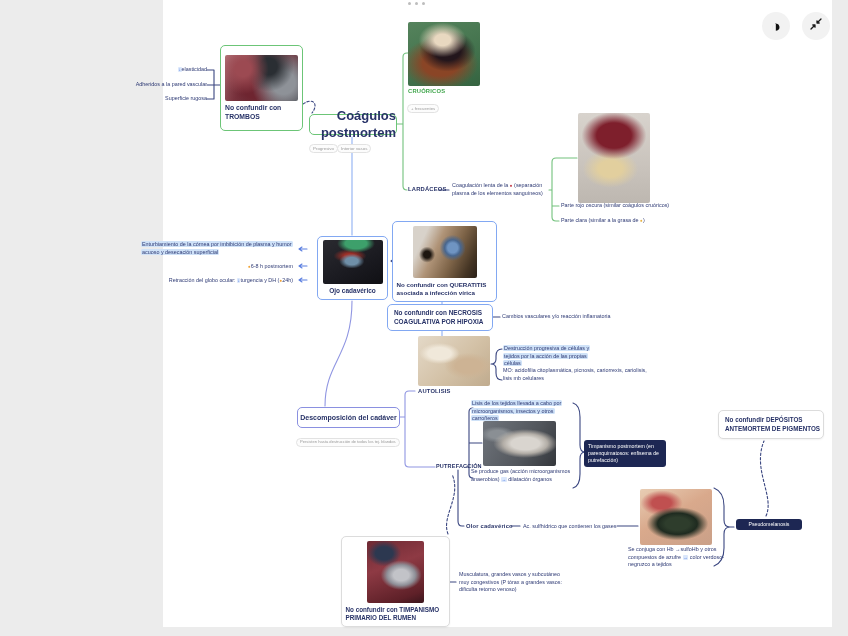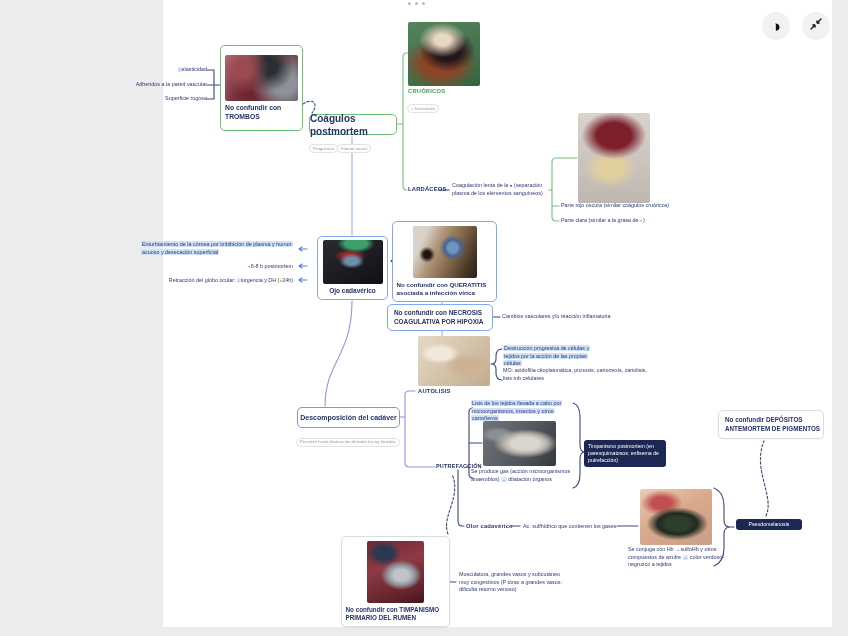--- a/index.html
+++ b/index.html
@@ -114,21 +114,21 @@
 
   <div class="node bd-green" style="left:220px;top:45px;width:83px;height:86px;padding:4px;">
     <div class="photo-in ph-trombos" style="width:73px;height:46px;"></div>
     <div class="node-title" style="font-size:6.8px;width:73px;text-align:left;margin-top:3px;">No confundir con TROMBOS</div>
   </div>
   <div class="abs note tr" style="left:140px;top:66px;width:67px;"><span class="ic-blue">↓</span><span>elasticidad</span></div>
   <div class="abs note tr" style="left:128px;top:81px;width:79px;">Adheridos a la pared vascular</div>
   <div class="abs note tr" style="left:140px;top:95px;width:67px;">Superficie rugosa</div>
 
   <div class="node bd-green" style="left:309px;top:114px;width:88px;height:21px;">
-    <div class="node-title" style="font-size:10px;">Coágulos postmortem</div>
+    <div class="node-title" style="font-size:13px;text-align:right;">Coágulos postmortem</div>
   </div>
   <div class="abs" style="left:309px;top:136px;"><span class="pill">Progresivo</span></div>
   <div class="abs" style="left:337px;top:136px;"><span class="pill">Interior vasos</span></div>
 
   <div class="photo ph-cruoricos" style="left:408px;top:22px;width:72px;height:64px;"></div>
   <div class="abs bl green-t" style="left:408px;top:88px;">CRUÓRICOS</div>
   <div class="abs" style="left:407px;top:96px;"><span class="pill">+ frecuentes</span></div>
 
   <div class="abs bl" style="left:408px;top:186px;">LARDÁCEOS</div>
   <div class="abs note" style="left:452px;top:182px;width:96px;"><span>Coagulación lenta de la </span><span class="dot-ic blood">●</span><span> (separación plasma de los elementos sanguíneos)</span></div>

